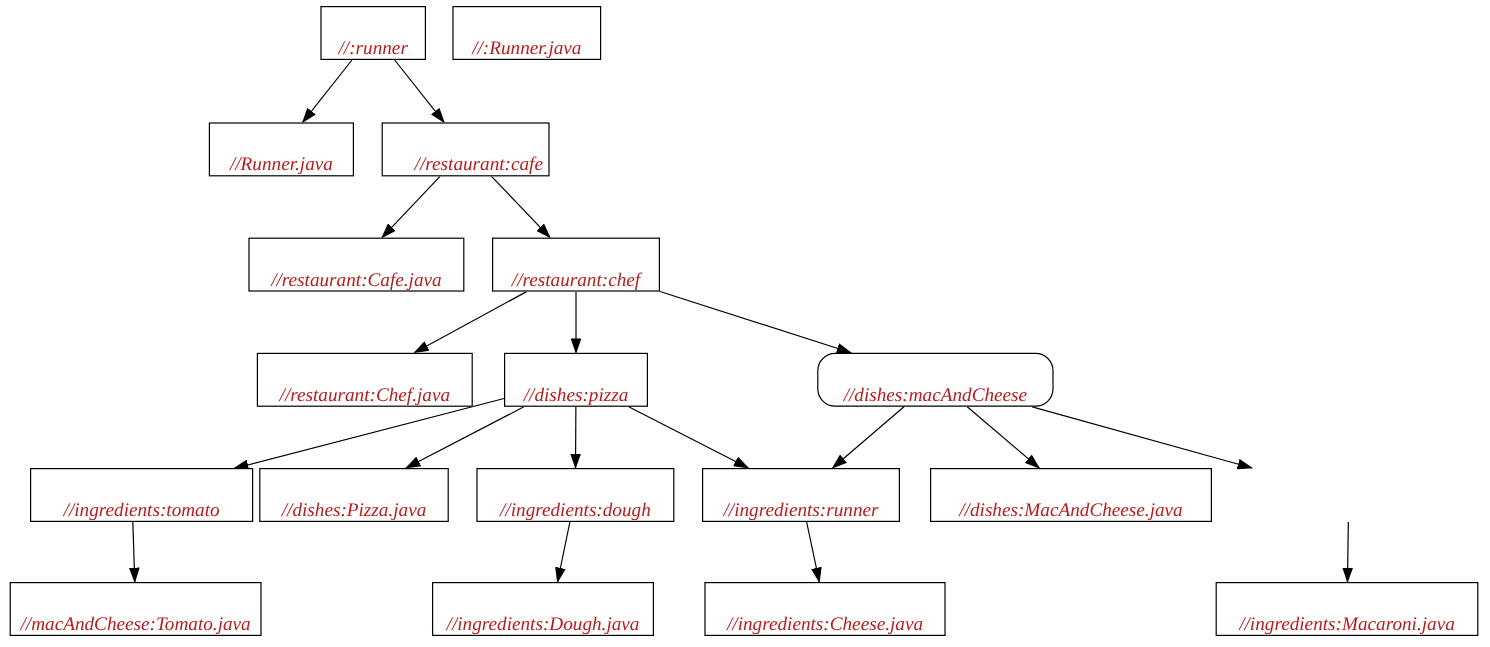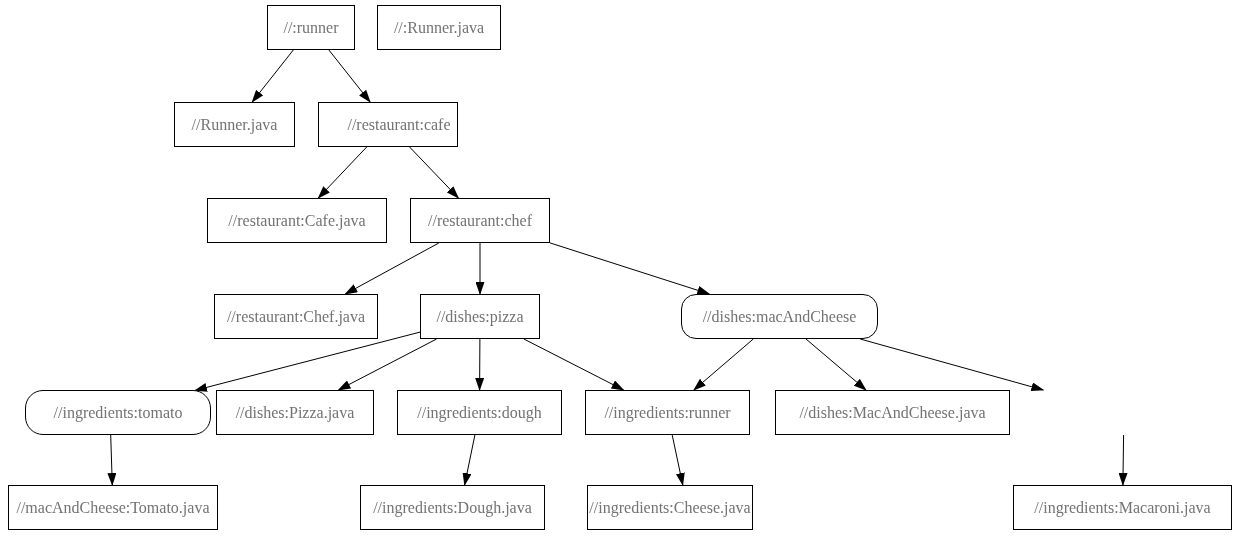--- a/index.html
+++ b/index.html
@@ -17,26 +17,27 @@
     left: 0;
     top: 0;
     pointer-events: none;
   }
   .node {
     position: absolute;
     box-sizing: border-box;
     border: 1px solid #000;
     background: #fff;
     display: flex;
-    align-items: center;
+    align-items: flex-end;
     justify-content: center;
     font-size: 16px;
     line-height: 1;
     white-space: nowrap;
-    color: #737373;
+    color: #b91c1c;
+    font-style: italic;
   }
 </style>
 </head>
 <body>
 
 <div class="canvas" style="width: 1242px; height: 539px; background: rgb(255, 255, 255);">
   <svg class="edge-layer" xmlns="http://www.w3.org/2000/svg" width="1242" height="539">
     <defs>
       <marker id="arrowhead" viewBox="0 0 13 9" markerWidth="13" markerHeight="9" refX="12" refY="4.5" orient="auto" markerUnits="userSpaceOnUse">
         <path id="arrowhead-path" d="M0,0 L13,4.5 L0,9 Z" fill="#000000"></path>
@@ -72,49 +73,49 @@
     </div>
     <div class="node" style="left: 318px; top: 102px; width: 140px; height: 45px; background: rgb(255, 255, 255); border-color: rgb(0, 0, 0); padding-left: 22px;">
       <span>//restaurant:cafe</span>
     </div>
     <div class="node" style="left: 207px; top: 198px; width: 180px; height: 45px; background: rgb(255, 255, 255); border-color: rgb(0, 0, 0);">
       <span>//restaurant:Cafe.java</span>
     </div>
     <div class="node" style="left: 410px; top: 198px; width: 140px; height: 45px; background: rgb(255, 255, 255); border-color: rgb(0, 0, 0);">
       <span>//restaurant:chef</span>
     </div>
-    <div class="node" style="left: 214px; top: 294px; width: 164px; height: 45px; background: rgb(255, 255, 255); border-color: rgb(0, 0, 0);">
+    <div class="node" style="left: 214px; top: 294px; width: 180px; height: 45px; background: rgb(255, 255, 255); border-color: rgb(0, 0, 0);">
       <span>//restaurant:Chef.java</span>
     </div>
     <div class="node" style="left: 420px; top: 294px; width: 120px; height: 45px; background: rgb(255, 255, 255); border-color: rgb(0, 0, 0);">
       <span>//dishes:pizza</span>
     </div>
     <div class="node" style="left: 681px; top: 294px; width: 197px; height: 45px; background: rgb(255, 255, 255); border-color: rgb(0, 0, 0); border-radius: 15px;">
       <span>//dishes:macAndCheese</span>
     </div>
-    <div class="node" style="left: 25px; top: 390px; width: 186px; height: 45px; background: rgb(255, 255, 255); border-color: rgb(0, 0, 0); border-radius: 18px;">
+    <div class="node" style="left: 25px; top: 390px; width: 186px; height: 45px; background: rgb(255, 255, 255); border-color: rgb(0, 0, 0);">
       <span>//ingredients:tomato</span>
     </div>
     <div class="node" style="left: 216px; top: 390px; width: 158px; height: 45px; background: rgb(255, 255, 255); border-color: rgb(0, 0, 0);">
       <span>//dishes:Pizza.java</span>
     </div>
     <div class="node" style="left: 397px; top: 390px; width: 165px; height: 45px; background: rgb(255, 255, 255); border-color: rgb(0, 0, 0);">
       <span>//ingredients:dough</span>
     </div>
     <div class="node" style="left: 585px; top: 390px; width: 165px; height: 45px; background: rgb(255, 255, 255); border-color: rgb(0, 0, 0);">
       <span>//ingredients:runner</span>
     </div>
     <div class="node" style="left: 775px; top: 390px; width: 235px; height: 45px; background: rgb(255, 255, 255); border-color: rgb(0, 0, 0);">
       <span>//dishes:MacAndCheese.java</span>
     </div>
     <div class="node" style="left: 8px; top: 485px; width: 210px; height: 45px; background: rgb(255, 255, 255); border-color: rgb(0, 0, 0);">
       <span>//macAndCheese:Tomato.java</span>
     </div>
     <div class="node" style="left: 360px; top: 485px; width: 185px; height: 45px; background: rgb(255, 255, 255); border-color: rgb(0, 0, 0);">
       <span>//ingredients:Dough.java</span>
     </div>
-    <div class="node" style="left: 587px; top: 485px; width: 166px; height: 45px; background: rgb(255, 255, 255); border-color: rgb(0, 0, 0);">
+    <div class="node" style="left: 587px; top: 485px; width: 201px; height: 45px; background: rgb(255, 255, 255); border-color: rgb(0, 0, 0);">
       <span>//ingredients:Cheese.java</span>
     </div>
     <div class="node" style="left: 1013px; top: 485px; width: 219px; height: 45px; background: rgb(255, 255, 255); border-color: rgb(0, 0, 0);">
       <span>//ingredients:Macaroni.java</span>
     </div>
   </div>
 
 </body></html>

